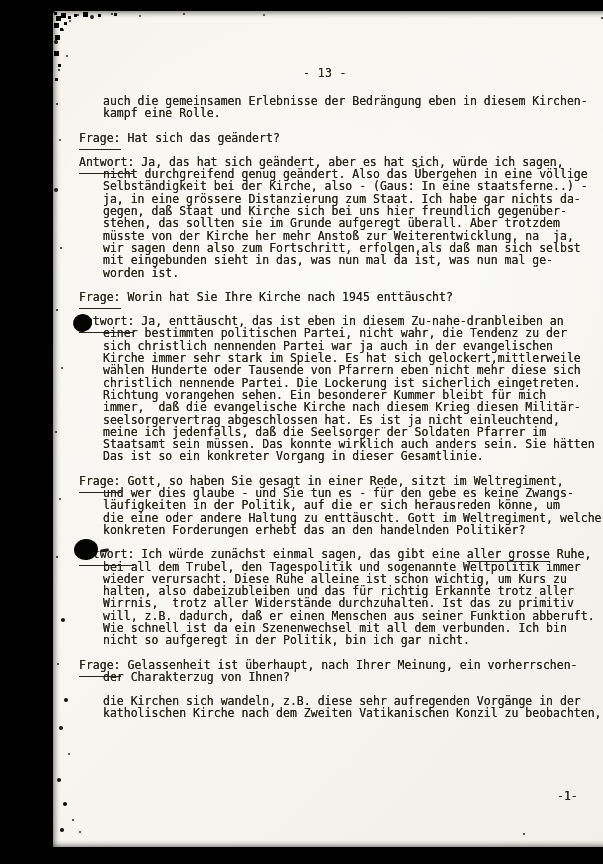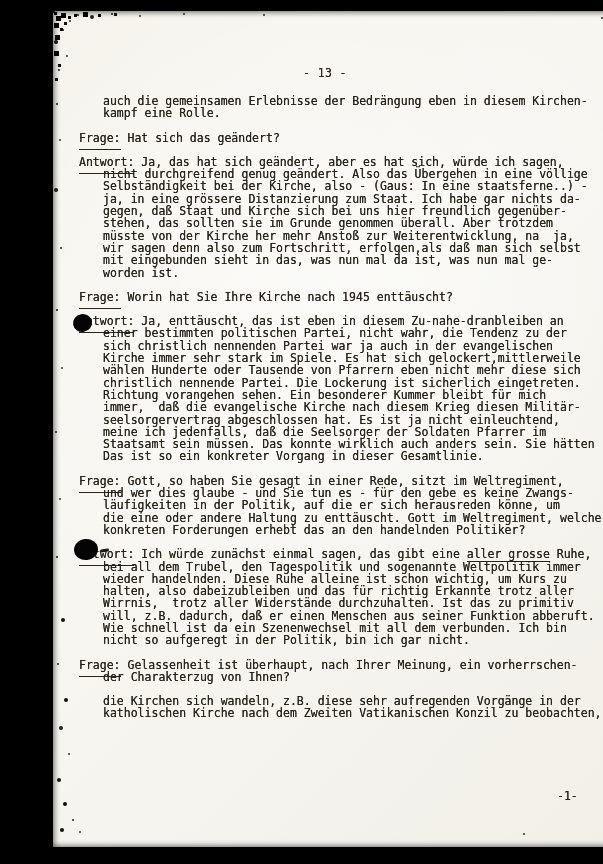--- a/index.html
+++ b/index.html
@@ -111,21 +111,21 @@
         </div>
         <div class="block">
           <div class="line"><span class="qa-label">Frage:</span> <span>Hat sich das geändert?</span></div>
         </div>
         <div class="block">
           <div class="line"><span class="qa-label">Antwort:</span> <span>Ja, das hat sich geändert, aber es hat sich, würde ich sagen,</span></div>
           <div class="line indent"><span>nicht durchgreifend genug geändert. Also das Übergehen in eine völlige</span></div>
           <div class="line indent"><span>Selbständigkeit bei der Kirche, also - (Gaus: In eine staatsferne..) -</span></div>
           <div class="line indent"><span>ja, in eine grössere Distanzierung zum Staat. Ich habe gar nichts da-</span></div>
           <div class="line indent"><span>gegen, daß Staat und Kirche sich bei uns hier freundlich gegenüber-</span></div>
-          <div class="line indent"><span>stehen, das sollten sie im Grunde genommen überall. Aber trotzdem</span></div>
+          <div class="line indent"><span>stehen, das sollten sie im Grunde aufgeregt überall. Aber trotzdem</span></div>
           <div class="line indent"><span>müsste von der Kirche her mehr Anstoß zur Weiterentwicklung, na  ja,</span></div>
           <div class="line indent"><span>wir sagen denn also zum Fortschritt, erfolgen,als daß man sich selbst</span></div>
           <div class="line indent"><span>mit eingebunden sieht in das, was nun mal da ist, was nun mal ge-</span></div>
           <div class="line indent"><span>worden ist.</span></div>
         </div>
         <div class="block">
           <div class="line"><span class="qa-label">Frage:</span> <span>Worin hat Sie Ihre Kirche nach 1945 enttäuscht?</span></div>
         </div>
         <div class="block">
           <div class="line"><span class="qa-label">Antwort:</span> <span>Ja, enttäuscht, das ist eben in diesem Zu-nahe-dranbleiben an</span></div>
@@ -144,21 +144,21 @@
         <div class="block">
           <div class="line"><span class="qa-label">Frage:</span> <span>Gott, so haben Sie gesagt in einer Rede, sitzt im Weltregiment,</span></div>
           <div class="line indent"><span>und wer dies glaube - und Sie tun es - für den gebe es keine Zwangs-</span></div>
           <div class="line indent"><span>läufigkeiten in der Politik, auf die er sich herausreden könne, um</span></div>
           <div class="line indent"><span>die eine oder andere Haltung zu enttäuscht. Gott im Weltregiment, welche</span></div>
           <div class="line indent"><span>konkreten Forderungen erhebt das an den handelnden Politiker?</span></div>
         </div>
         <div class="block">
           <div class="line"><span class="qa-label">Antwort:</span> <span>Ich würde zunächst einmal sagen, das gibt eine </span><span class="u">aller grosse</span><span> Ruhe,</span></div>
           <div class="line indent"><span>bei all dem Trubel, den Tagespolitik und sogenannte Weltpolitik immer</span></div>
-          <div class="line indent"><span>wieder handelnden. Diese Ruhe alleine ist schon wichtig, um Kurs zu</span></div>
+          <div class="line indent"><span>wieder verursacht. Diese Ruhe alleine ist schon wichtig, um Kurs zu</span></div>
           <div class="line indent"><span>halten, also dabeizubleiben und das für richtig Erkannte trotz aller</span></div>
           <div class="line indent"><span>Wirrnis,  trotz aller Widerstände durchzuhalten. Ist das zu primitiv</span></div>
           <div class="line indent"><span>will, z.B. dadurch, daß er einen Menschen aus seiner Funktion abberuft.</span></div>
           <div class="line indent"><span>Wie schnell ist da ein Szenenwechsel mit all dem verbunden. Ich bin</span></div>
           <div class="line indent"><span>nicht so aufgeregt in der Politik, bin ich gar nicht.</span></div>
         </div>
         <div class="block">
           <div class="line"><span class="qa-label">Frage:</span> <span>Gelassenheit ist überhaupt, nach Ihrer Meinung, ein vorherrschen-</span></div>
           <div class="line indent"><span>der Charakterzug von Ihnen?</span></div>
         </div>

